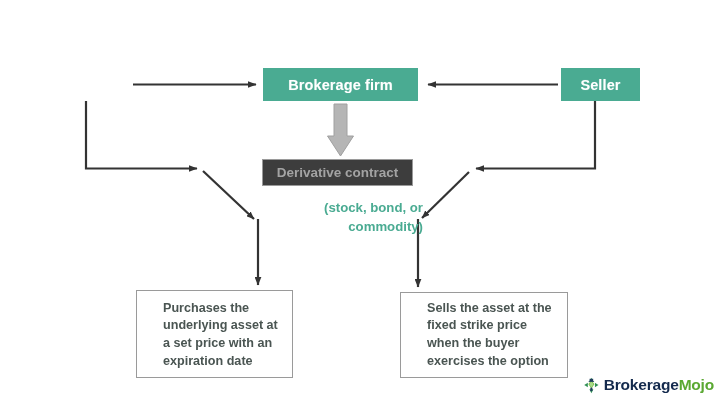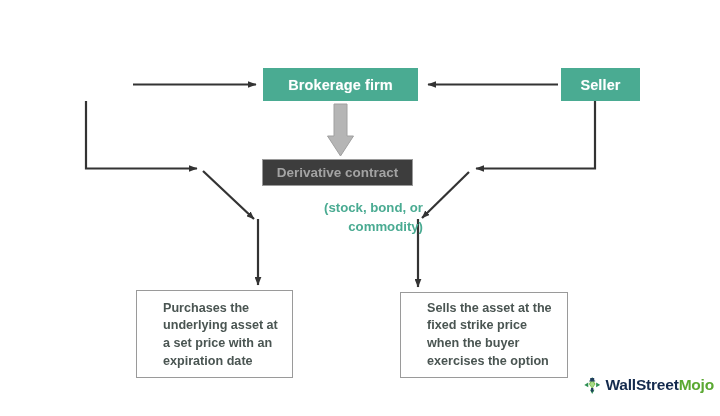--- a/index.html
+++ b/index.html
@@ -168,16 +168,16 @@
       <polygon points="13.5,4 19,12 13.5,20 8,12" fill="#7cc04a"></polygon>
       <polygon points="13.5,6.5 17.2,12.3 13.5,18 9.8,12.3" fill="#a8d98a"></polygon>
       <polygon points="0.5,13.5 7,9.5 7,17.5" fill="#2f8f54"></polygon>
       <polygon points="26.5,13.5 20,9.5 20,17.5" fill="#2f8f54"></polygon>
       <polygon points="13.5,0.5 9.8,6.5 17.2,6.5" fill="#2f8f54"></polygon>
       <polygon points="13.5,28.5 9.8,21.5 17.2,21.5" fill="#2f8f54"></polygon>
       <rect x="10.2" y="2.2" width="6.6" height="4.6" fill="#1f3d5c"></rect>
       <rect x="8.6" y="6.4" width="9.8" height="1.5" fill="#1f3d5c"></rect>
       <rect x="11.6" y="18.5" width="3.8" height="6.2" fill="#1f3d5c"></rect>
     </svg>
-    <span id="brand-wordmark"><span class="brand-part-a">WallStreet</span><span class="brand-part-b">Mojo</span></span>
+    <span id="brand-wordmark"><span class="brand-part-a">Brokerage</span><span class="brand-part-b">Mojo</span></span>
   </div>
 
 </div>
 
 </body></html>

